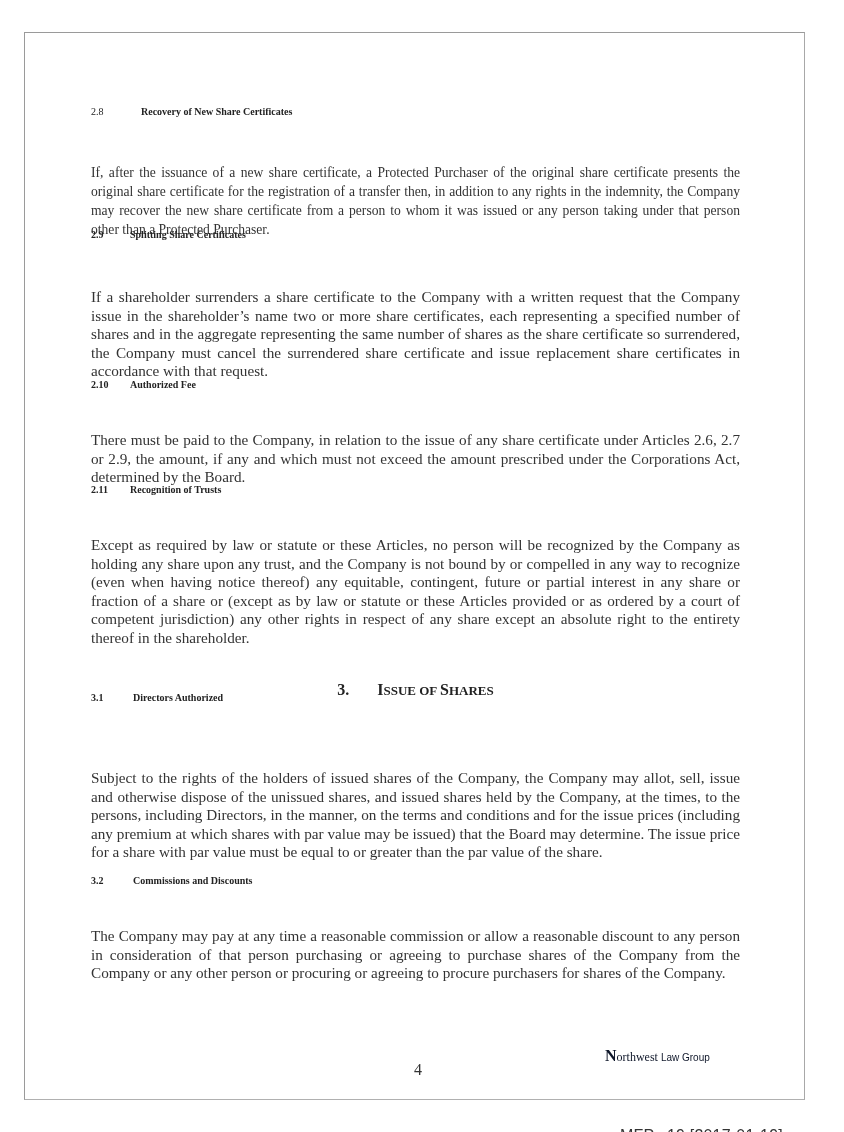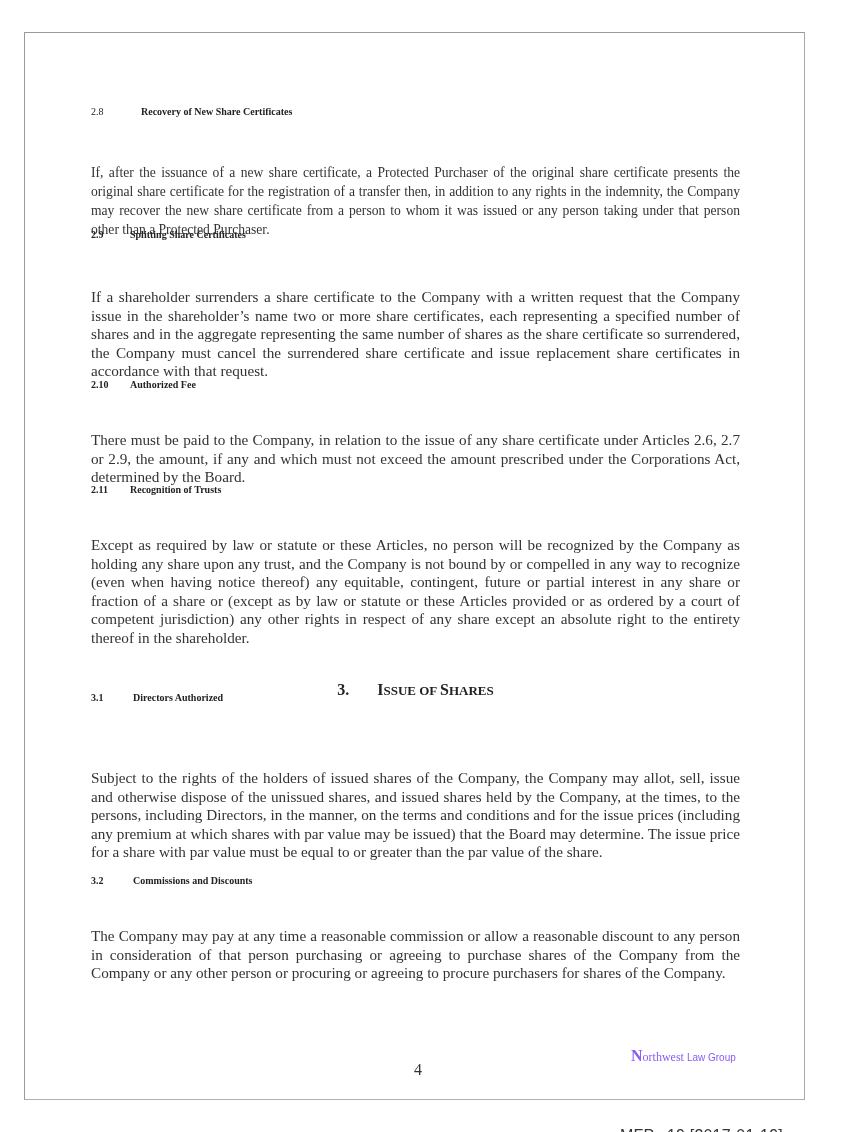--- a/index.html
+++ b/index.html
@@ -26,21 +26,21 @@
   .h1 {
     position: absolute; left: 0; width: 649px; text-align: center; font-weight: bold;
     font-size: 16px; color: #222;
   }
   .h1 .sc-big { font-size: 16px; }
   .h1 .sc-small { font-size: 13px; }
   .footer-page {
     position: absolute; left: 414px; top: 1061px; font-size: 16px; color: #333;
   }
   .footer-firm {
-    position: absolute; left: 631px; top: 1047px; font-size: 12px; color: #8b5cf6;
+    position: absolute; left: 605px; top: 1047px; font-size: 12px; color: #0f172a;
     font-family: "Liberation Serif", serif;
   }
   .footer-firm .n-cap { font-size: 16px; font-weight: bold; }
   .footer-firm .lg { font-family: "Liberation Sans", sans-serif; font-size: 10px; }
   .footer-ver {
     position: absolute; left: 620px; top: 1079px; font-size: 16px; color: #333;
     font-family: "Liberation Sans", sans-serif; letter-spacing: 0.2px; margin-top: 48px;
   }
 </style>
 </head>

